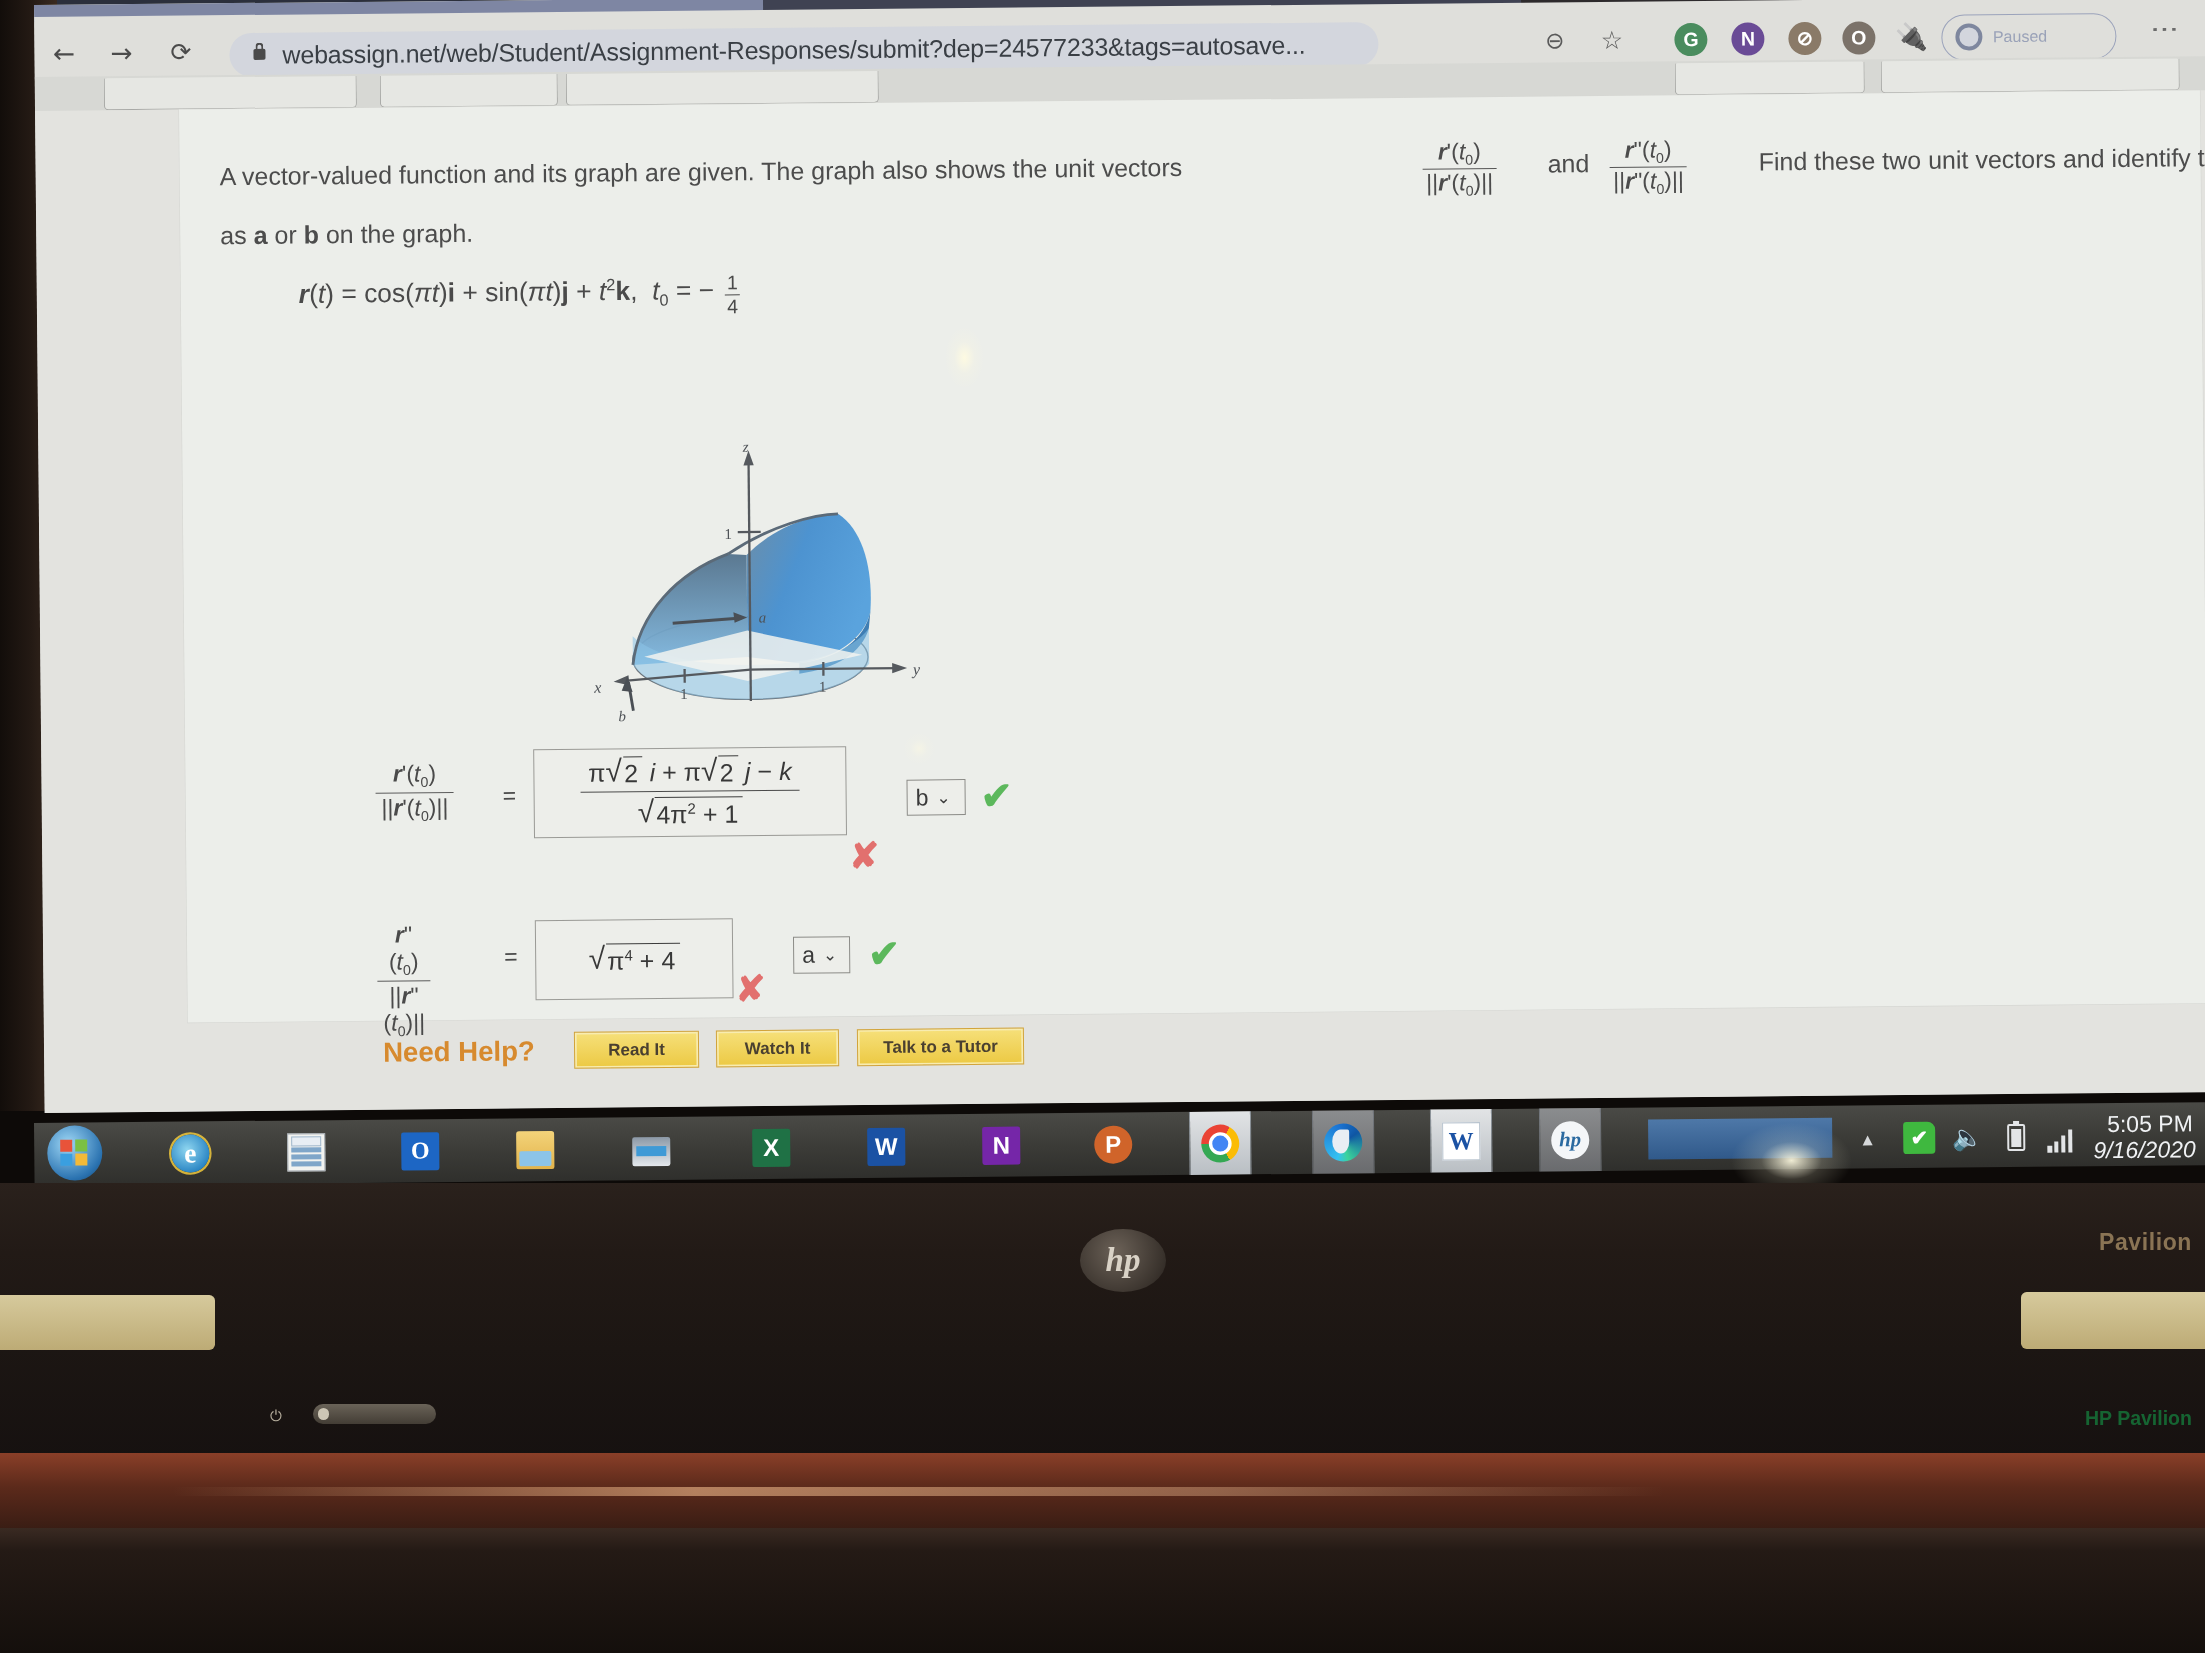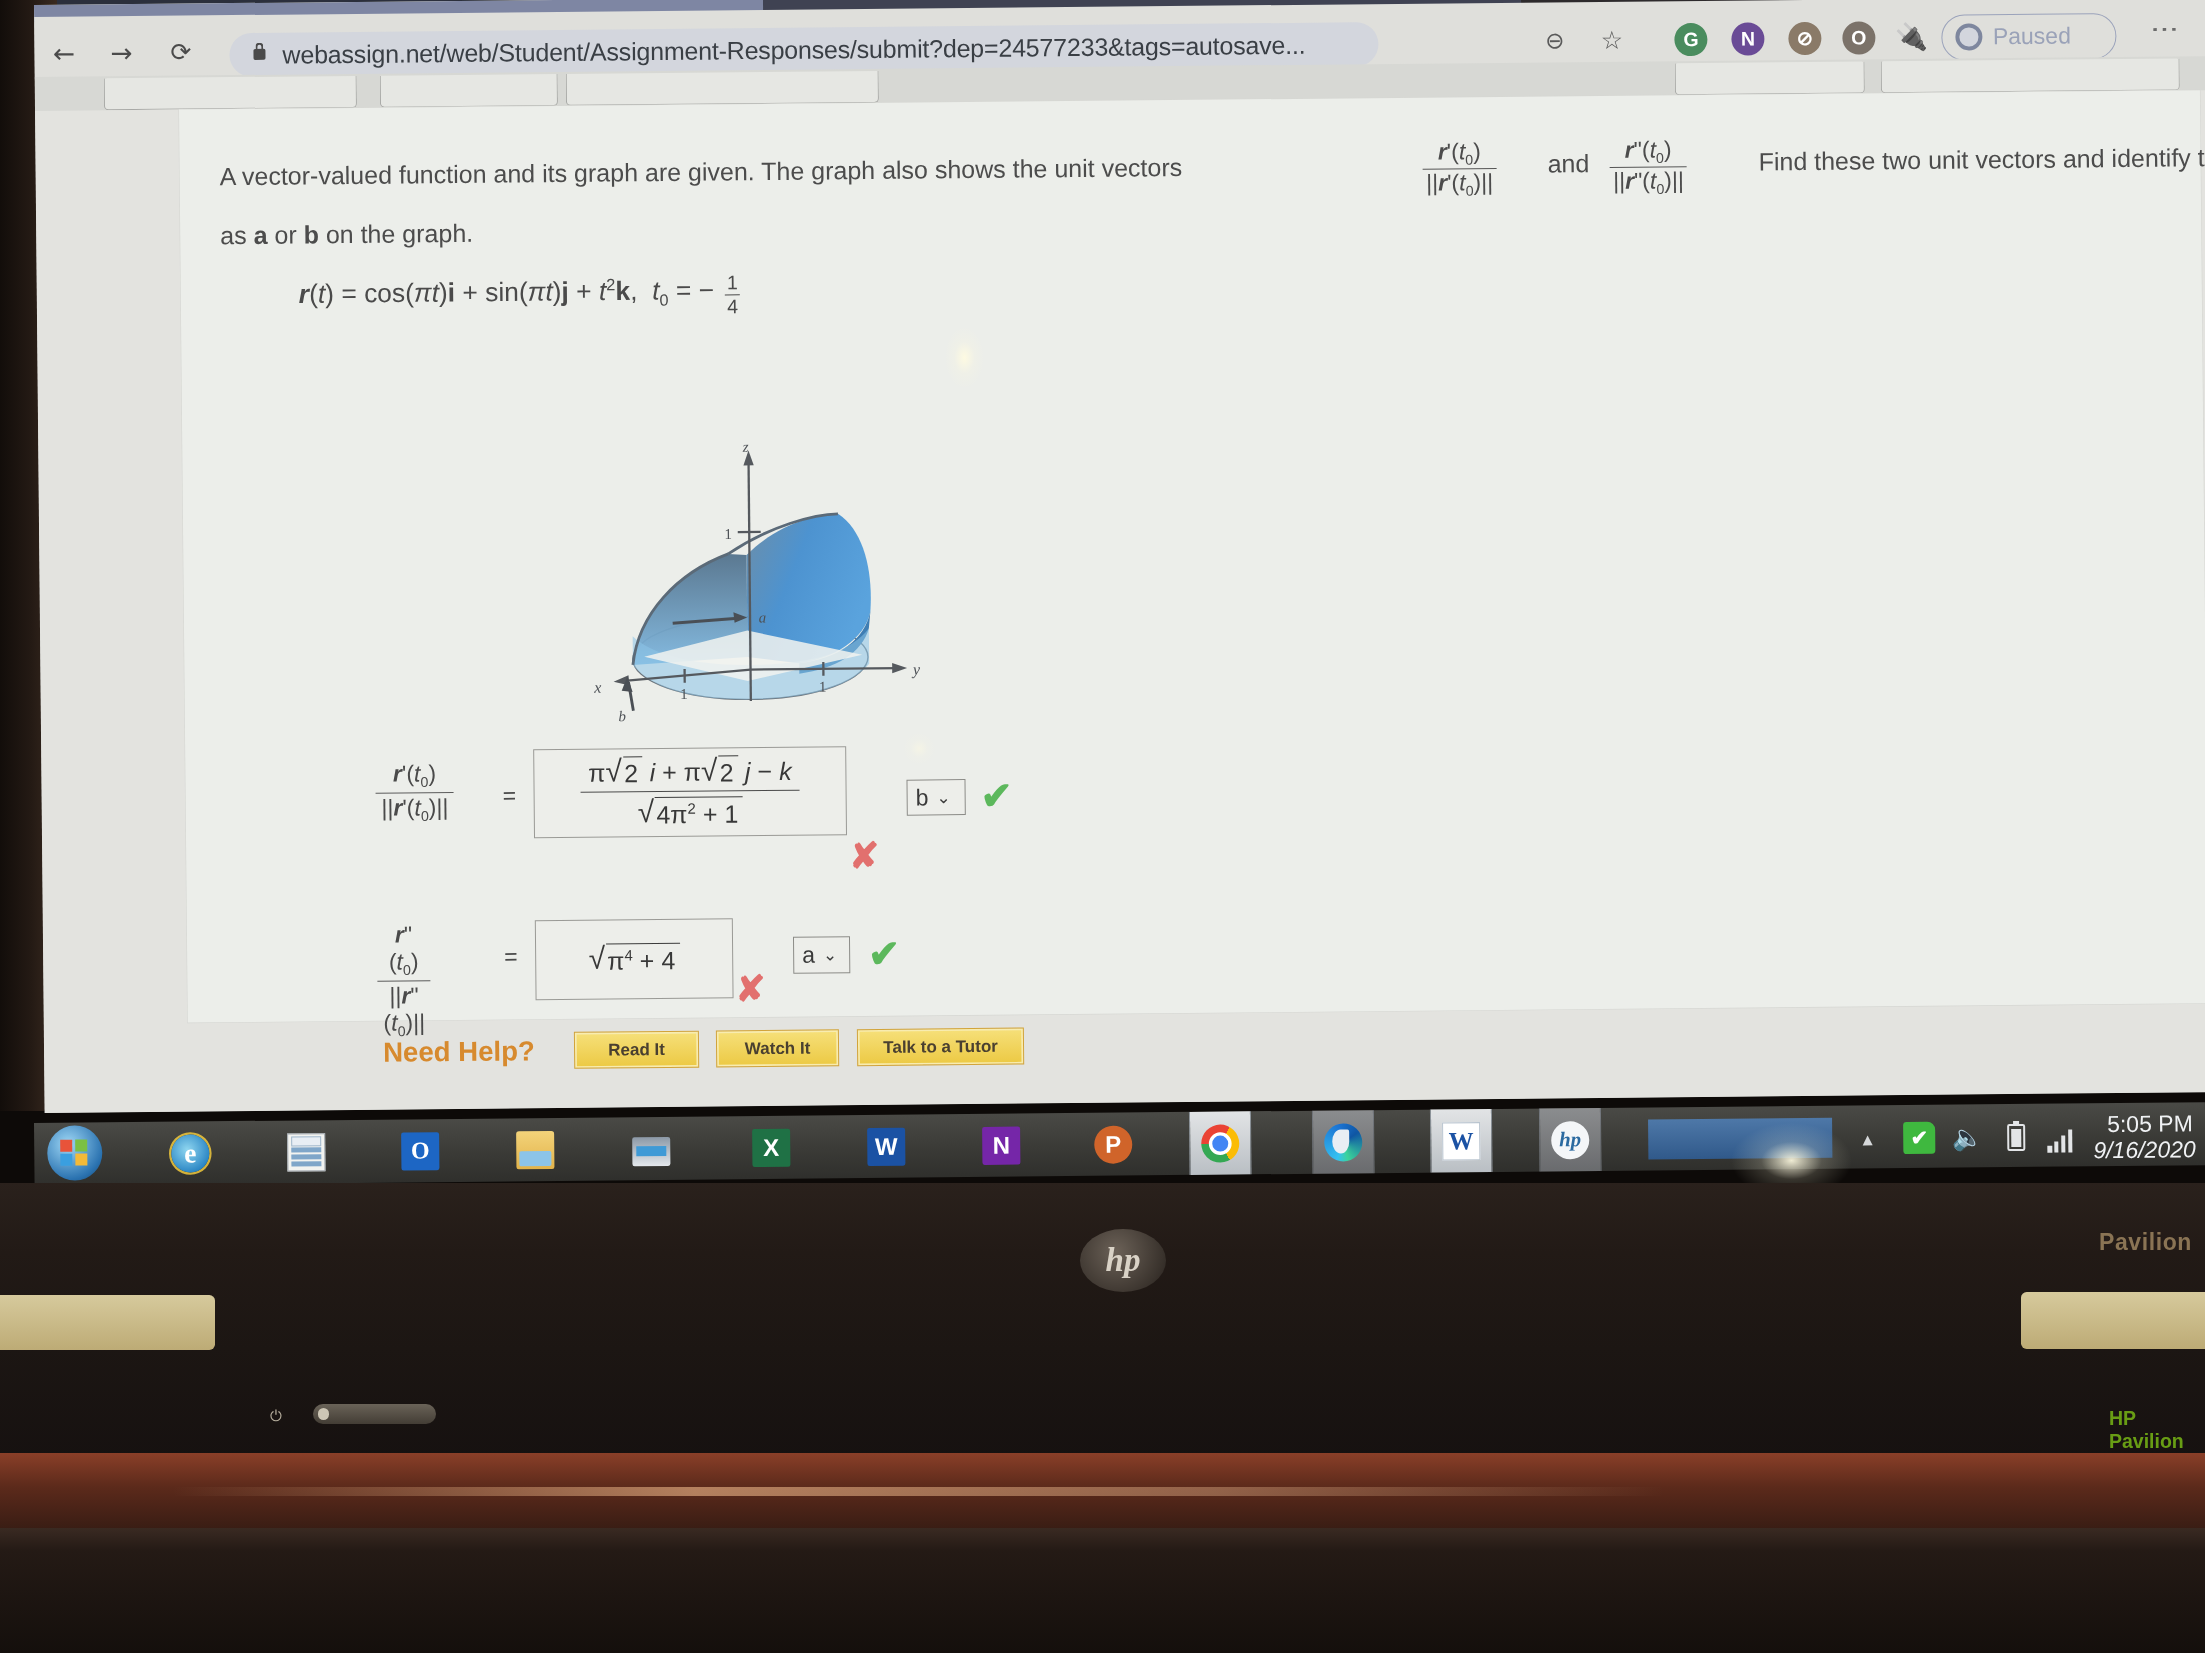--- a/index.html
+++ b/index.html
@@ -119,21 +119,21 @@
   .profile-avatar {
     width: 27.6px; height: 27.6px; border-radius: 50%;
     background: #7e879e; margin-left: 12.6px;
     position: relative;
   }
   .profile-avatar::after {
     content: ""; position: absolute; left: 4.6px; top: 4.6px;
     width: 18.4px; height: 18.4px; border-radius: 50%; background: #d3d6dd;
   }
   .profile-label {
-    margin-left: 10.3px; font-size: 23px; color: #9aa2b8;
+    margin-left: 10.3px; font-size: 16px; color: #9aa2b8;
   }
   #kebab-icon {
     position: absolute; left: 2119px; top: 19.5px;
     font-size: 27.6px; color: #6b6b6b; line-height: 0.85;
     letter-spacing: 0; writing-mode: vertical-rl;
   }
 
   
   .bm-strip {
     position: absolute; left: 0; top: 72px; width: 2171px; height: 36px;
@@ -464,23 +464,22 @@
     display: flex; align-items: center; justify-content: center;
     font: italic bold 33px "Liberation Serif", serif; color: #d9d2c6;
   }
   #bezel-brand {
     position: absolute; left: 2099px; top: 1229px;
     font: bold 23px "Liberation Sans", sans-serif; color: #8a7454;
     letter-spacing: 0.6px;
   }
   #bezel-brand-2 {
     position: absolute; left: 2085px; top: 1407px;
-    font: bold 19.5px "Liberation Sans", sans-serif; color: #84cc16;
+    font: bold 19.5px "Liberation Sans", sans-serif; color: #15803d;
     opacity: .75;
-    margin-left: 24px;
   }
   .palm-pad {
     position: absolute; background: linear-gradient(180deg,#e6d9a8,#cbb87e);
     opacity: .92;
   }
   #palm-left  { left: 0;    top: 1295px; width: 215px; height: 55px; border-radius: 0 5.7px 5.7px 0; }
   #palm-right { left: 2021px; top: 1292px; width: 184px; height: 57px; border-radius: 5.7px 0 0 5.7px; }
 
   #power-led {
     position: absolute; left: 270px; top: 1407px; width: 15px; height: 15px;

